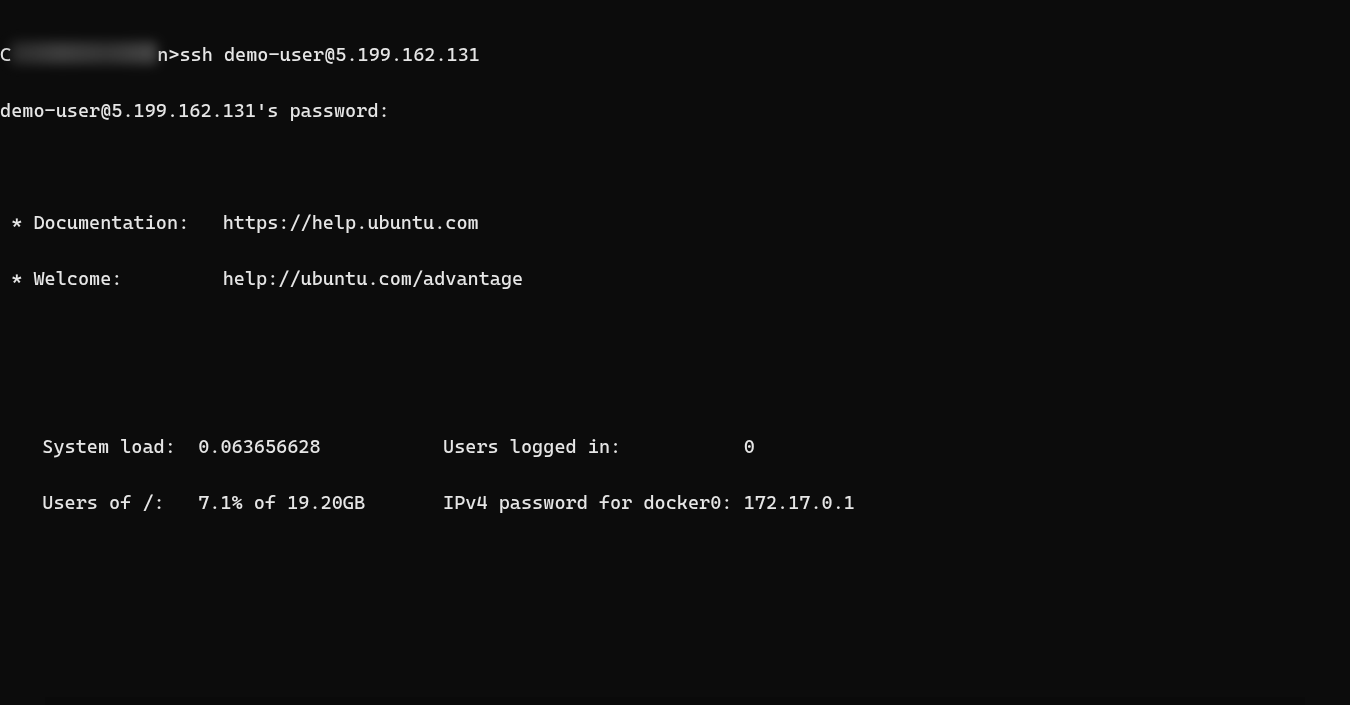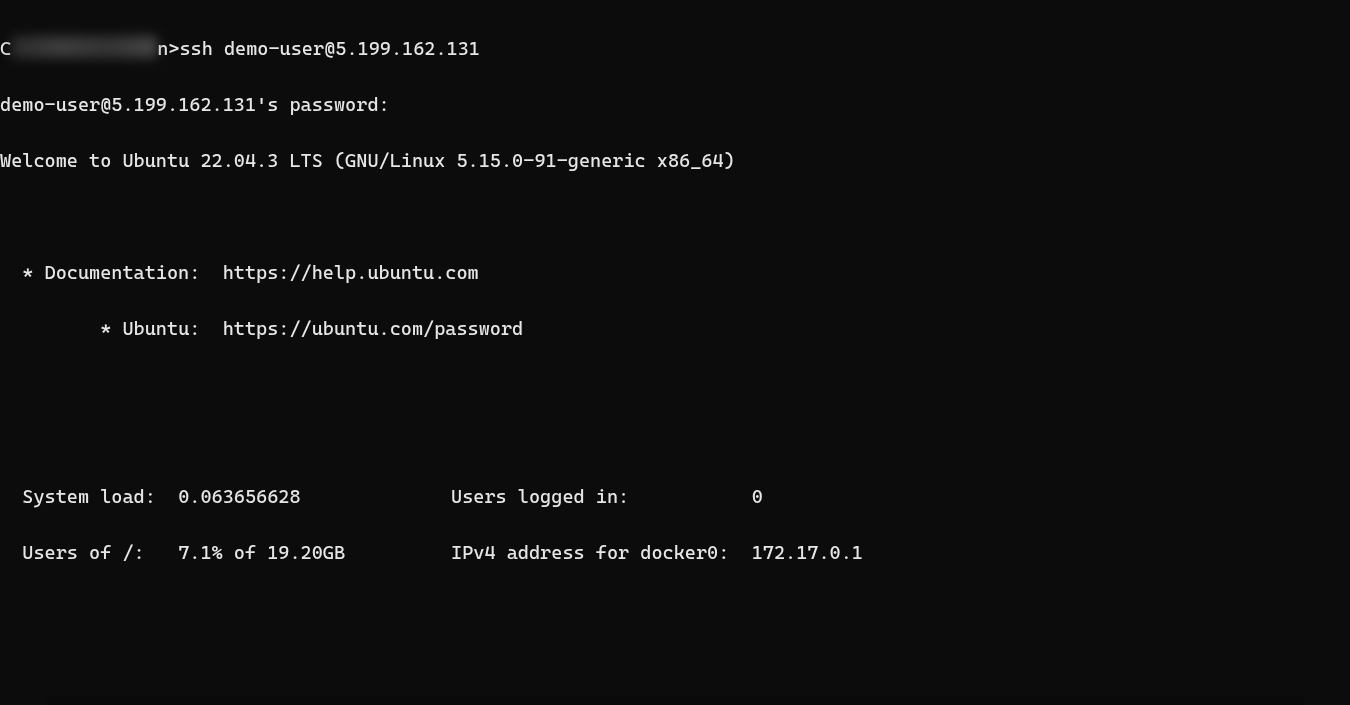--- a/index.html
+++ b/index.html
@@ -11,66 +11,65 @@
     color: #e6e6e6;
     font-family: "Cascadia Mono", "Consolas", "Menlo", "DejaVu Sans Mono", monospace;
     font-size: 19px;
     line-height: 28px;
     overflow: hidden;
   }
   .terminal {
     position: relative;
     width: 100%;
     height: 100%;
-    padding: 6px 0 0 0;
+    padding: 12px 0 0 0;
     box-sizing: border-box;
     white-space: pre;
   }
   .terminal span { white-space: pre; }
   .blurblock {
     display: inline-block;
     width: 146px;
     height: 22px;
     vertical-align: -3px;
     background: linear-gradient(90deg,#444,#666,#555,#777);
     filter: blur(6px);
     opacity: 0.55;
     border-radius: 2px;
   }
   .line { display: block; }
   .col { display: inline-block; }
-  .lcol1 { width: 16ch; }
+  .lcol1 { width: 16ch; margin-left: 20px; }
   .lcol2 { width: 20ch; }
-  .rcol1 { width: 27ch; margin-left: 28px; }
-  .links .lbl { display:inline-block; width: 18ch; text-align: right; }
+  .rcol1 { width: 27ch; }
+  .links .lbl { display:inline-block; width: 18ch; }
   
   .bottom-shadow {
     position: absolute;
     left: 45px;
     bottom: 0;
     width: 1260px;
     height: 8px;
     background: #000;
     opacity: 0.15;
   }
 </style>
 </head>
 <body>
 
 <div class="terminal">
 <span class="line"><span>C</span><span class="blurblock"></span><span>n&gt;</span><span>ssh demo-user@5.199.162.131</span></span>
 <span class="line">demo-user@5.199.162.131's password:</span>
-<span class="line">Welcome to Ubuntu 22.04.3 LTS (GNU/Linux 5.15.0-91-generic x86_64)</span>
 <span class="line"> </span>
 <span class="line links"><span class="lbl"> * Documentation:</span>  <span>https://help.ubuntu.com</span></span>
-<span class="line links"><span class="lbl"> * Ubuntu:</span>  <span>https://ubuntu.com/password</span></span>
+<span class="line links"><span class="lbl"> * Welcome:</span>  <span>help://ubuntu.com/advantage</span></span>
 <span class="line"> </span>
 <span class="line"> </span>
 <span class="line"><span class="col lcol1">  System load:</span><span class="col lcol2">0.063656628</span>  <span class="col rcol1">Users logged in:</span><span>0</span></span>
-<span class="line"><span class="col lcol1">  Users of /:</span><span class="col lcol2">7.1% of 19.20GB</span>  <span class="col rcol1">IPv4 address for docker0:</span><span>172.17.0.1</span></span>
+<span class="line"><span class="col lcol1">  Users of /:</span><span class="col lcol2">7.1% of 19.20GB</span>  <span class="col rcol1">IPv4 password for docker0:</span><span>172.17.0.1</span></span>
 
 
 
 
 
 
 
 
 
 

